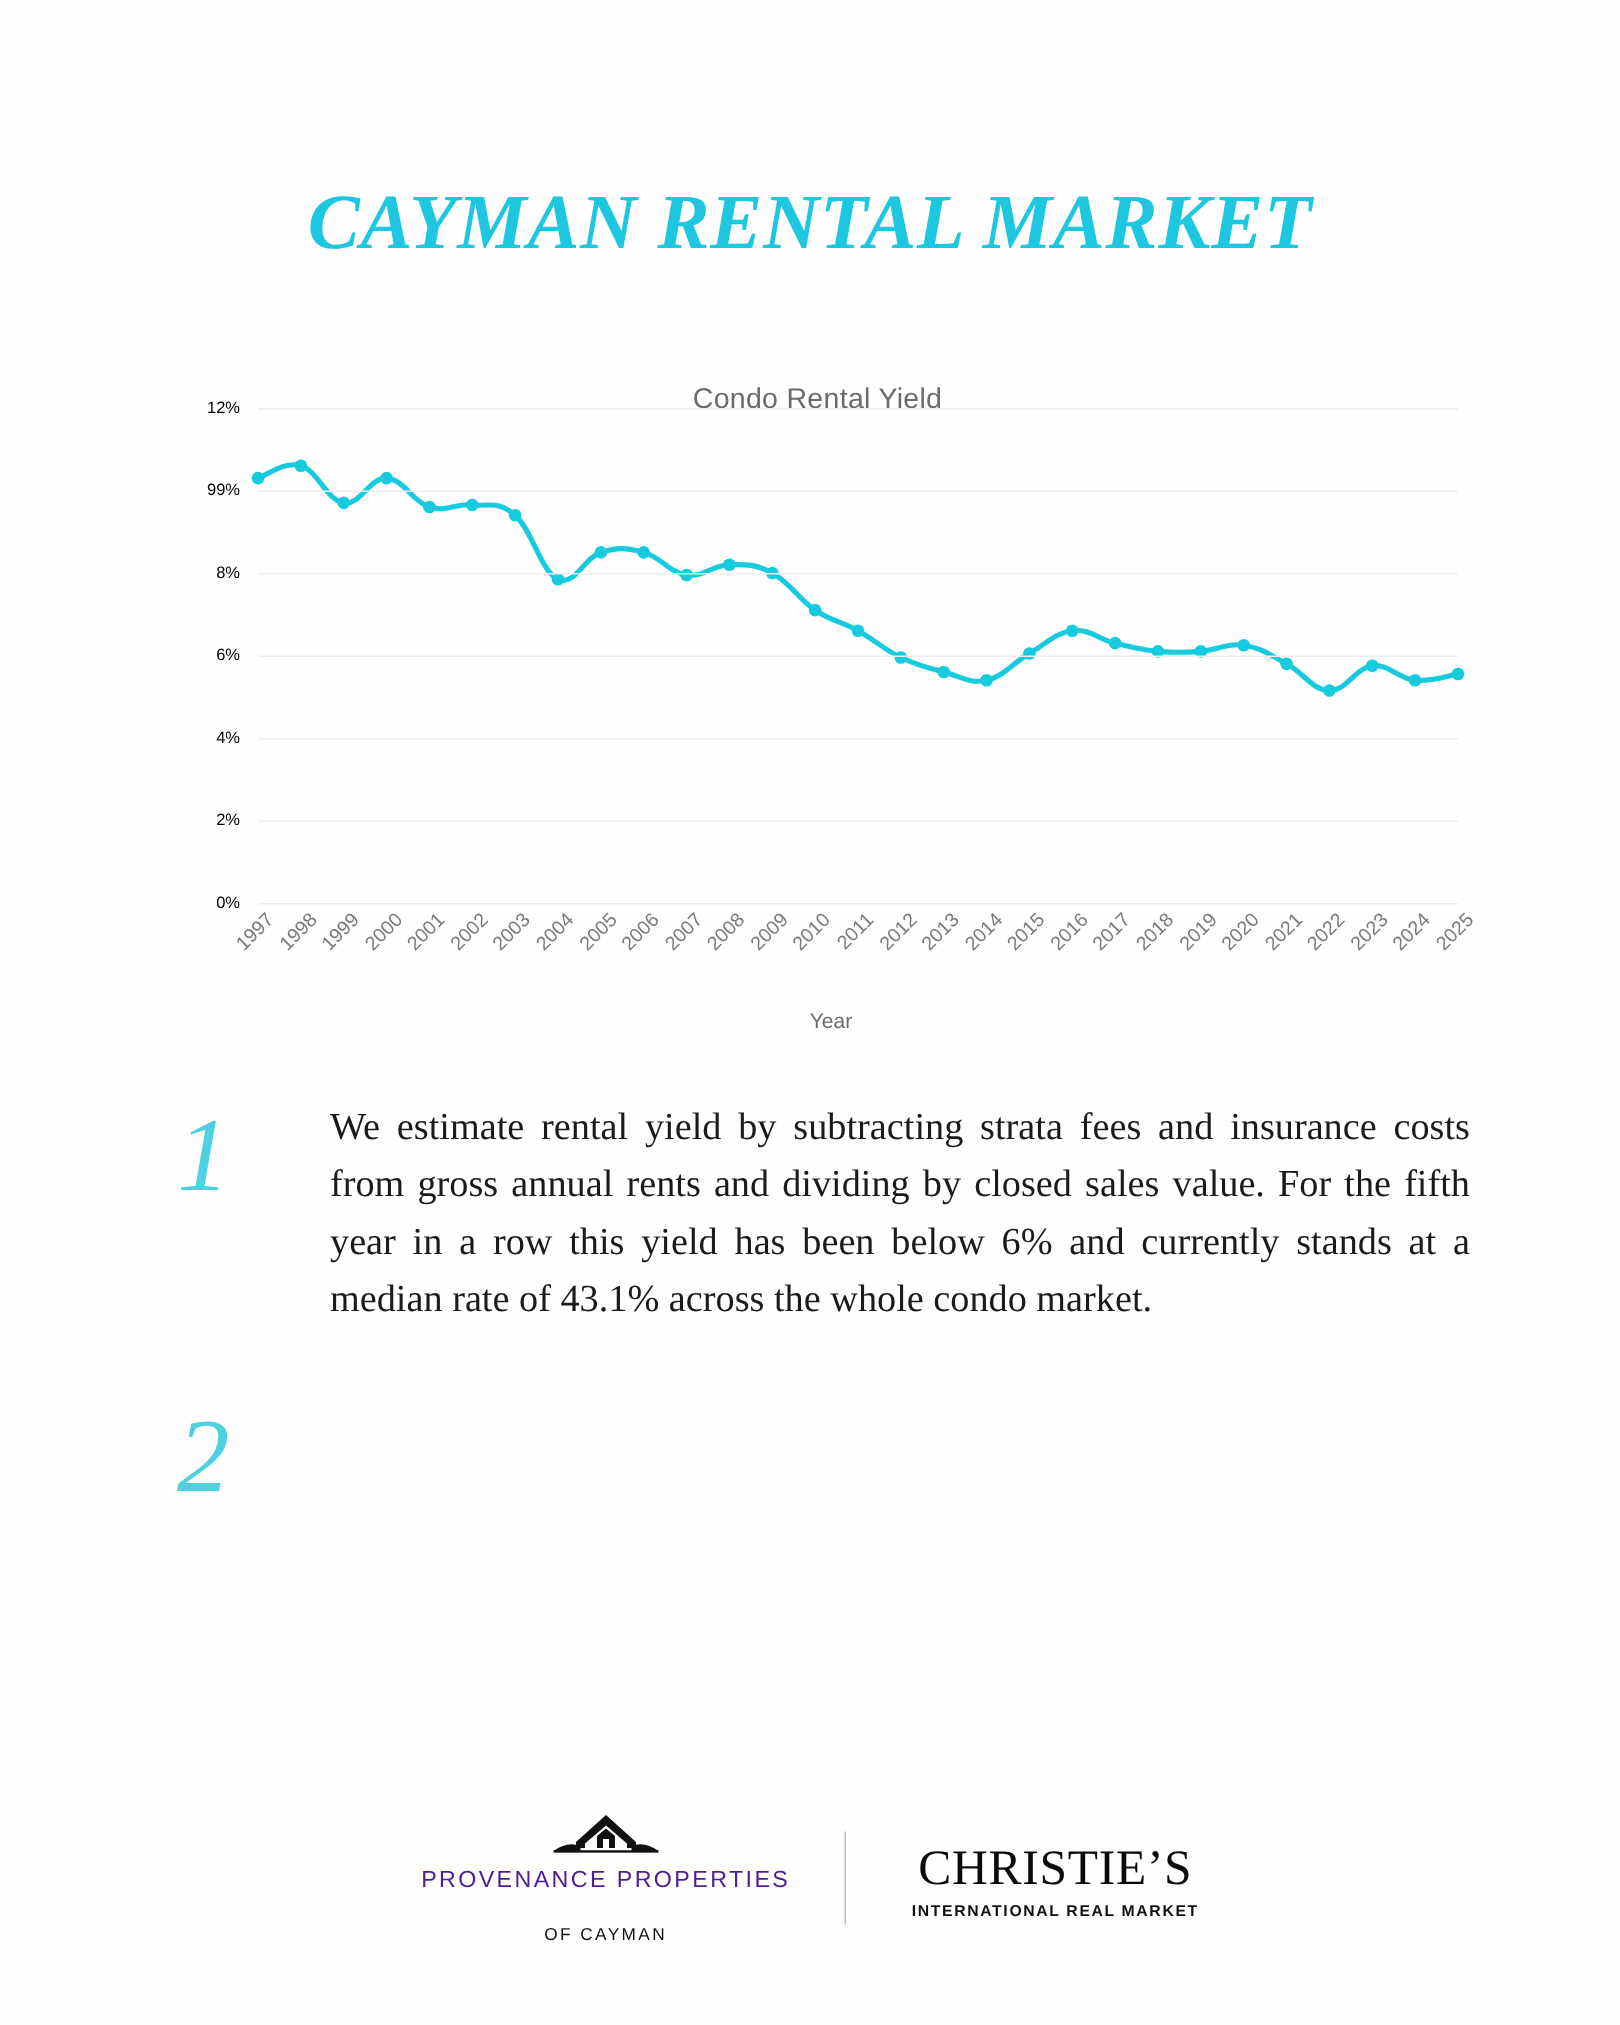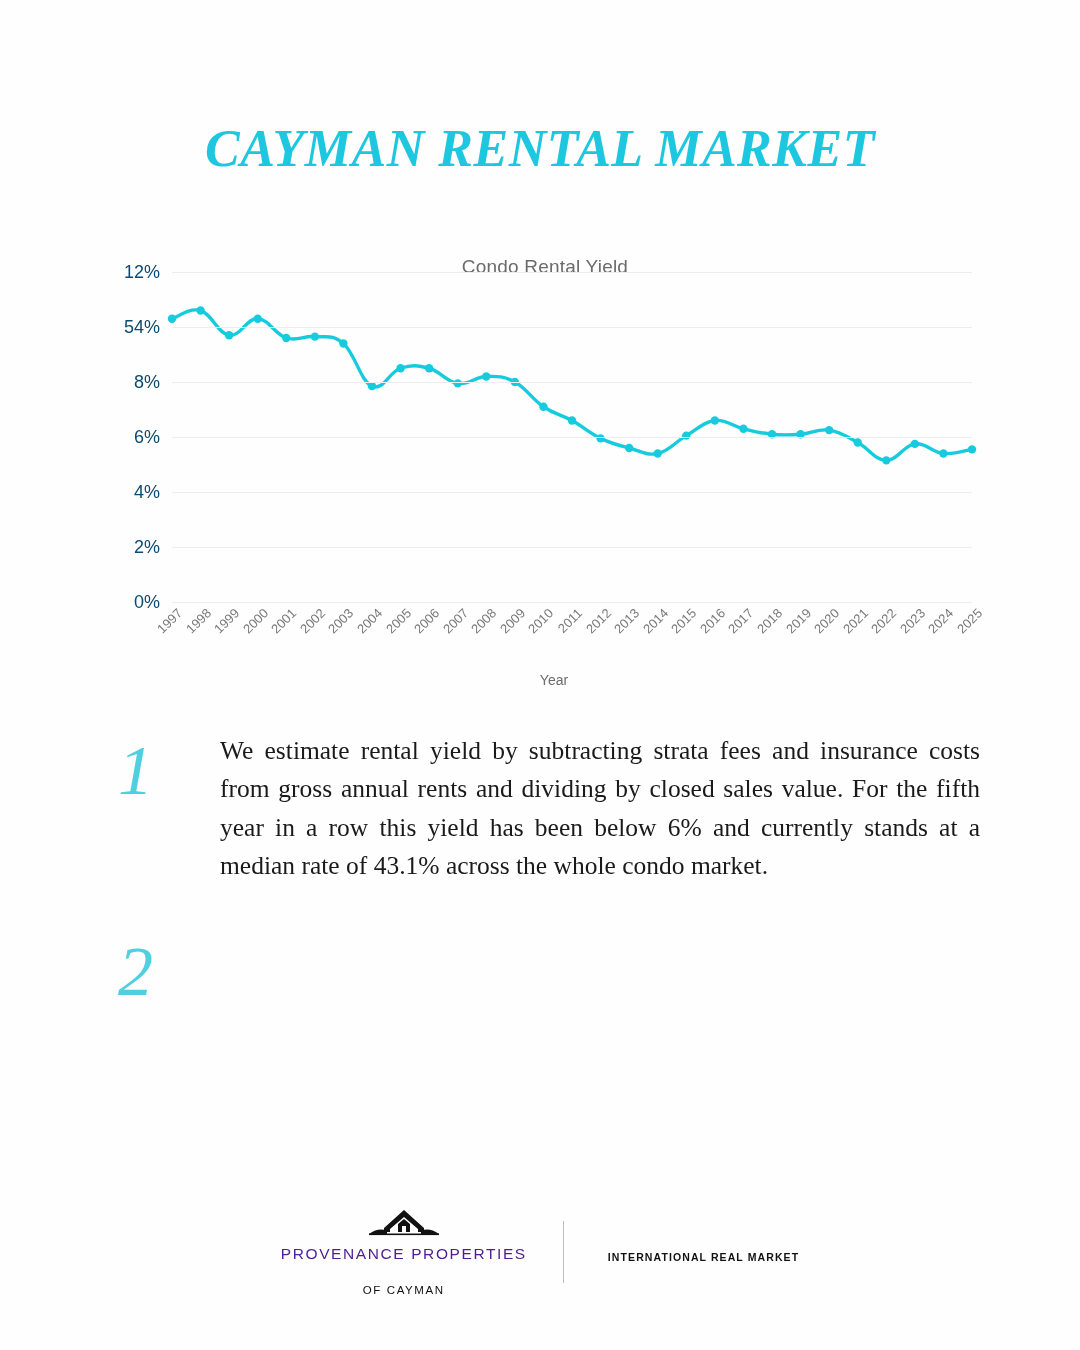--- a/index.html
+++ b/index.html
@@ -61,22 +61,22 @@
   .y-axis {
     position: absolute;
     left: 0;
     top: 0;
     width: 58px;
     height: 330px;
   }
   .y-tick {
     position: absolute;
     right: 8px;
-    font-size: 18px;
-    color: #0c4a6e;
+    font-size: 11px;
+    color: #000000;
     transform: translateY(-50%);
     white-space: nowrap;
     font-family: "Liberation Sans", sans-serif;
   }
   .plot-area {
     position: absolute;
     left: 62px;
     top: 0;
     width: 800px;
     height: 330px;
@@ -230,21 +230,21 @@
 
   <div class="chart-title">Condo Rental Yield</div>
 
   <div class="plot-wrap">
     <div class="y-axis" id="y-axis">
         <div class="y-tick" style="top: 330px;">0%</div>
         <div class="y-tick" style="top: 275px;">2%</div>
         <div class="y-tick" style="top: 220px;">4%</div>
         <div class="y-tick" style="top: 165px;">6%</div>
         <div class="y-tick" style="top: 110px;">8%</div>
-        <div class="y-tick" style="top: 55px;">54%</div>
+        <div class="y-tick" style="top: 55px;">99%</div>
         <div class="y-tick" style="top: 0px;">12%</div>
       </div>
     <div class="plot-area" id="plot-area">
       <svg class="series-svg" id="series-svg" viewBox="0 0 800 330" preserveAspectRatio="none">
           <path d="M 0 46.75 C 5.714285714285715 45.1, 17.142857142857142 35.19999999999999, 28.571428571428573 38.5 C 40 41.80000000000001, 45.714285714285715 61.60000000000006, 57.142857142857146 63.25000000000006 C 68.57142857142858 64.90000000000006, 74.28571428571429 46.20000000000001, 85.71428571428572 46.75 C 97.14285714285715 47.29999999999999, 102.85714285714286 62.425, 114.28571428571429 66 C 125.71428571428572 69.575, 131.42857142857144 63.525, 142.85714285714286 64.625 C 154.28571428571428 65.725, 160.00000000000003 61.6, 171.42857142857144 71.5 C 182.85714285714286 81.4, 188.57142857142858 109.175, 200 114.125 C 211.42857142857142 119.075, 217.14285714285714 99.825, 228.57142857142858 96.25 C 240.00000000000003 92.675, 245.71428571428575 93.225, 257.14285714285717 96.25 C 268.5714285714286 99.275, 274.2857142857143 109.725, 285.7142857142857 111.375 C 297.14285714285717 113.025, 302.85714285714283 104.77500000000003, 314.2857142857143 104.50000000000003 C 325.7142857142857 104.22500000000002, 331.42857142857144 103.95, 342.8571428571429 110 C 354.28571428571433 116.05, 360 127.05, 371.42857142857144 134.75 C 382.8571428571429 142.45000000000002, 388.57142857142856 142.17500000000004, 400 148.50000000000003 C 411.42857142857144 154.82500000000002, 417.14285714285717 160.875, 428.5714285714286 166.375 C 440.00000000000006 171.875, 445.7142857142857 172.97500000000002, 457.14285714285717 176.00000000000003 C 468.5714285714286 179.02500000000003, 474.2857142857143 183.975, 485.7142857142857 181.5 C 497.14285714285717 179.025, 502.8571428571429 170.225, 514.2857142857143 163.625 C 525.7142857142858 157.025, 531.4285714285714 149.87500000000003, 542.8571428571429 148.50000000000003 C 554.2857142857143 147.12500000000003, 560 154, 571.4285714285714 156.75 C 582.8571428571429 159.5, 588.5714285714286 161.15, 600 162.25 C 611.4285714285714 163.35, 617.1428571428571 163.075, 628.5714285714286 162.25 C 640 161.425, 645.7142857142858 156.475, 657.1428571428572 158.125 C 668.5714285714287 159.775, 674.2857142857143 164.45, 685.7142857142858 170.5 C 697.1428571428572 176.55, 702.8571428571429 188.1, 714.2857142857143 188.375 C 725.7142857142858 188.65, 731.4285714285714 173.25, 742.8571428571429 171.875 C 754.2857142857143 170.5, 760 180.4, 771.4285714285714 181.5 C 782.8571428571429 182.6, 794.2857142857143 178.2, 800 177.375" fill="none" stroke="#16cbdd" stroke-width="3.4" stroke-linecap="round" stroke-linejoin="round"></path>
           <circle cx="0" cy="46.75" r="4.2" fill="#16cbdd"></circle>
           <circle cx="28.571428571428573" cy="38.5" r="4.2" fill="#16cbdd"></circle>
           <circle cx="57.142857142857146" cy="63.25000000000006" r="4.2" fill="#16cbdd"></circle>
           <circle cx="85.71428571428572" cy="46.75" r="4.2" fill="#16cbdd"></circle>
           <circle cx="114.28571428571429" cy="66" r="4.2" fill="#16cbdd"></circle>
@@ -339,16 +339,17 @@
       <path d="M72 26 Q62 19 54 23 L54 26 Z" fill="#111"></path>
       <rect x="2" y="25.5" width="70" height="1.6" fill="#111"></rect>
     </svg>
     <div class="brand-left-line1">PROVENANCE PROPERTIES</div>
     <div class="brand-left-line2">OF CAYMAN</div>
   </div>
 
   <div class="footer-divider"></div>
 
   <div class="brand-right">
+    <div class="brand-right-line1">CHRISTIE’S</div>
     <div class="brand-right-line2">INTERNATIONAL REAL MARKET</div>
   </div>
 
 </div>
 
 </body></html>

